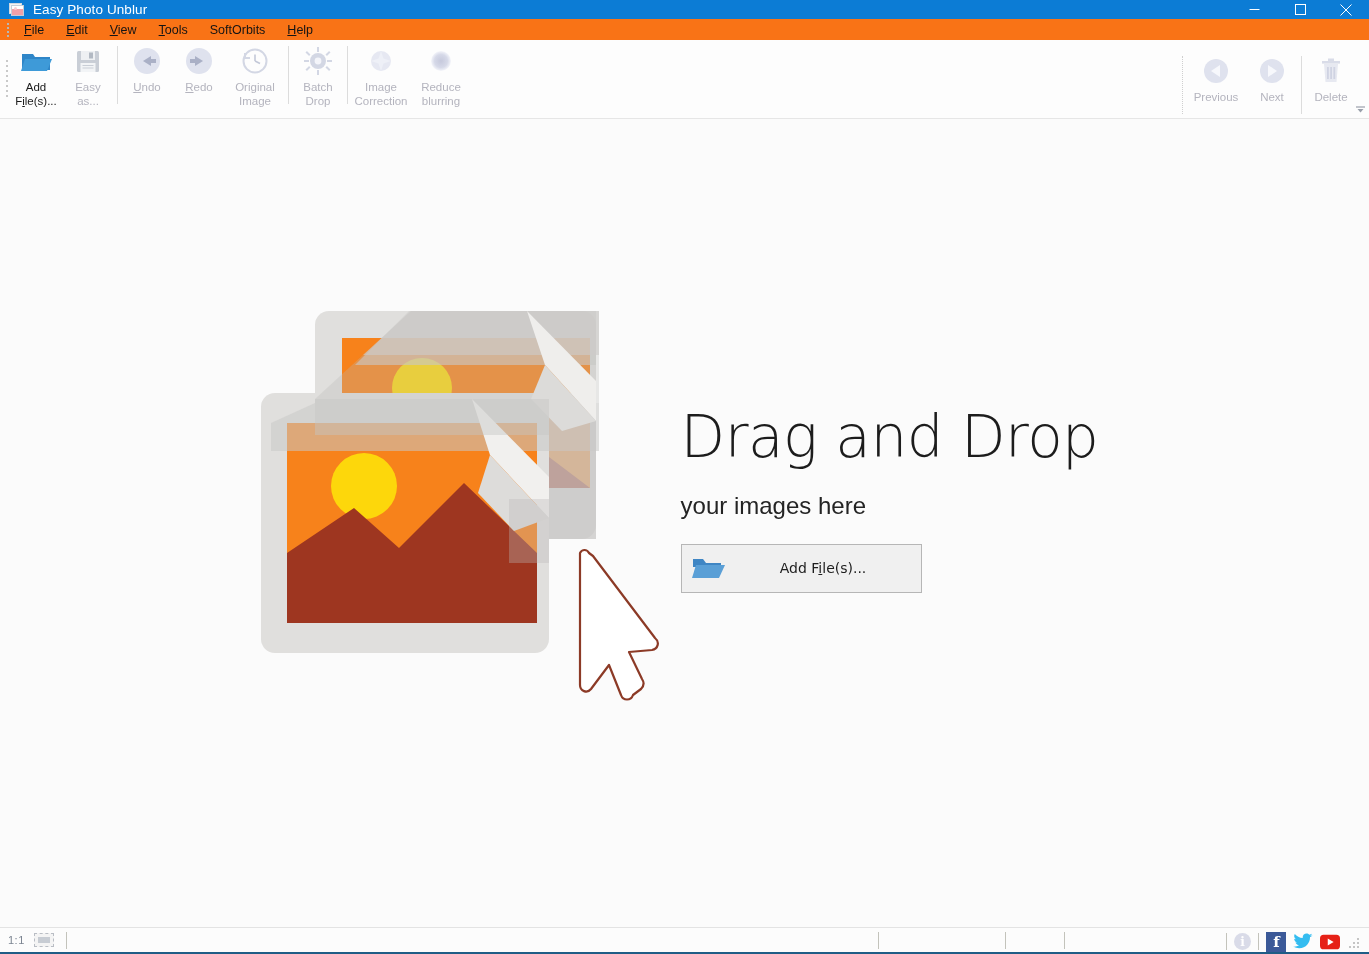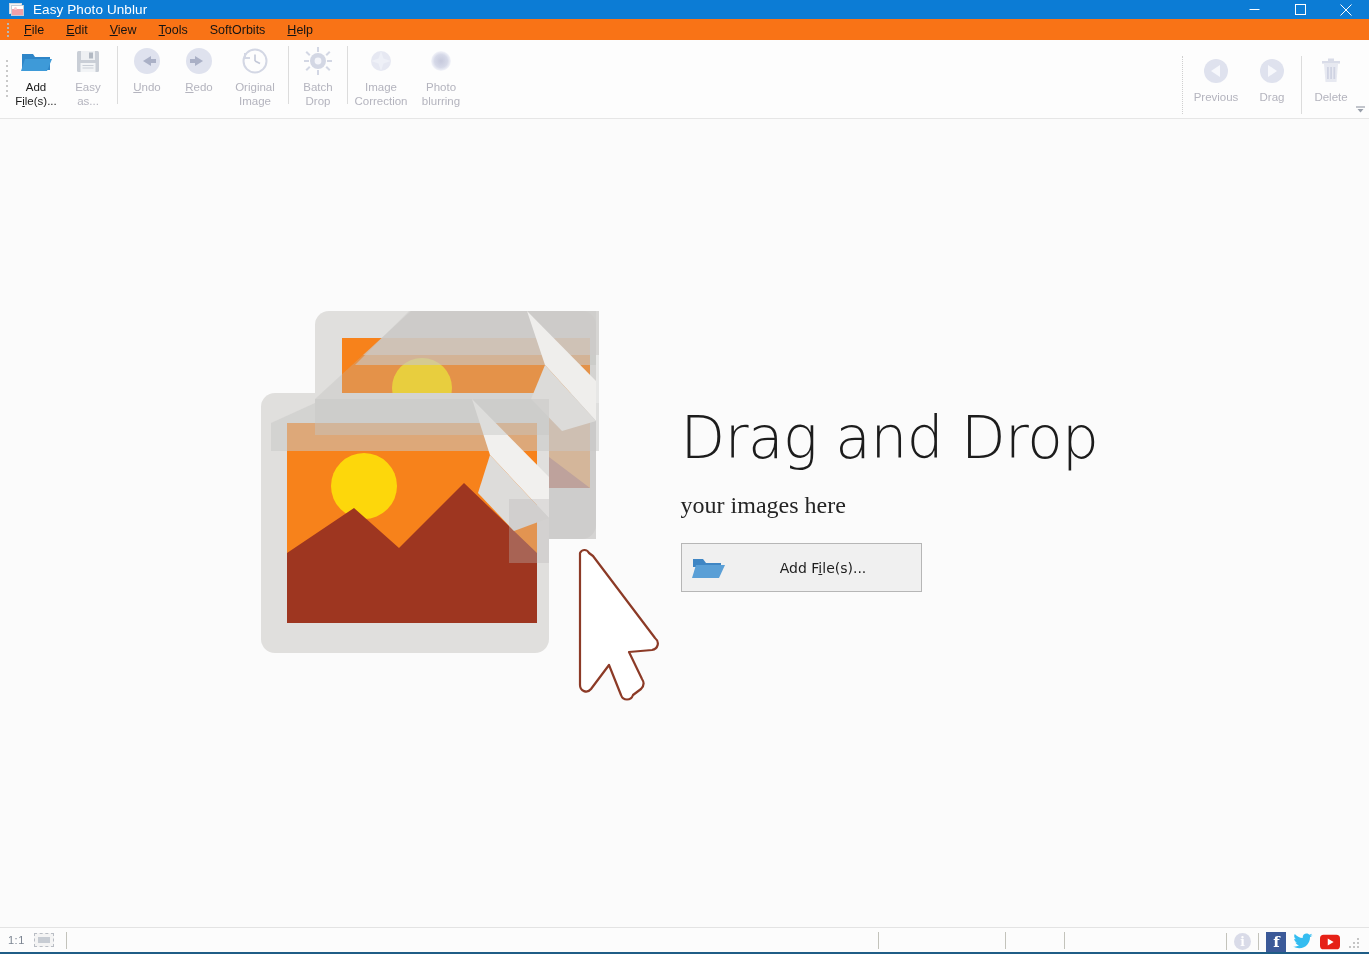--- a/index.html
+++ b/index.html
@@ -260,21 +260,21 @@
     line-height: 1.05;
     letter-spacing: -0.5px;
     font-family: "DejaVu Sans", sans-serif;
     white-space: nowrap;
   }
   .drop-sub {
     font-size: 24px;
     font-weight: 300;
     color: #242424;
     margin-top: 24px;
-    font-family: Liberation Serif, serif;
+    font-family: Liberation Sans, sans-serif;
     white-space: nowrap;
   }
   .add-files-btn {
     margin-top: 24px;
     width: 241px;
     height: 49px;
     background: #f0f0f0;
     border: 1px solid #b6b6b6;
     display: flex;
     align-items: center;
@@ -564,21 +564,21 @@
             <defs>
               <radialGradient id="blurg" cx="50%" cy="50%" r="50%">
                 <stop offset="0%" stop-color="#c6c9dc"></stop>
                 <stop offset="65%" stop-color="#d6d9e8"></stop>
                 <stop offset="100%" stop-color="#f4f5fa"></stop>
               </radialGradient>
             </defs>
             <circle cx="14" cy="14" r="10" fill="url(#blurg)"></circle>
           </svg>
         </span>
-        <span class="tb-label">Photo</span>
+        <span class="tb-label">Reduce</span>
         <span class="tb-label">blurring</span>
       </div>
 
     </div>
 
     <div class="ribbon-right">
       <div class="tb-sep dotted"></div>
 
       <div class="tb-btn wide disabled">
         <span class="tb-ico">
@@ -590,21 +590,21 @@
         <span class="tb-label">Previous</span>
       </div>
 
       <div class="tb-btn disabled">
         <span class="tb-ico">
           <svg width="28" height="28" viewBox="0 0 28 28">
             <circle cx="14" cy="14" r="12" fill="#dfe2ee"></circle>
             <path d="M10 8 L19 14 L10 20 Z" fill="#f7f8fc"></path>
           </svg>
         </span>
-        <span class="tb-label">Drag</span>
+        <span class="tb-label">Next</span>
       </div>
 
       <div class="tb-sep"></div>
 
       <div class="tb-btn disabled">
         <span class="tb-ico">
           <svg width="26" height="28" viewBox="0 0 26 28">
             <rect x="4" y="4" width="18" height="2.6" fill="#d9dce8"></rect>
             <rect x="10" y="1.5" width="6" height="2.5" fill="#d9dce8"></rect>
             <path d="M6 7 L20 7 L18.5 25 L7.5 25 Z" fill="#e7e9f1"></path>

